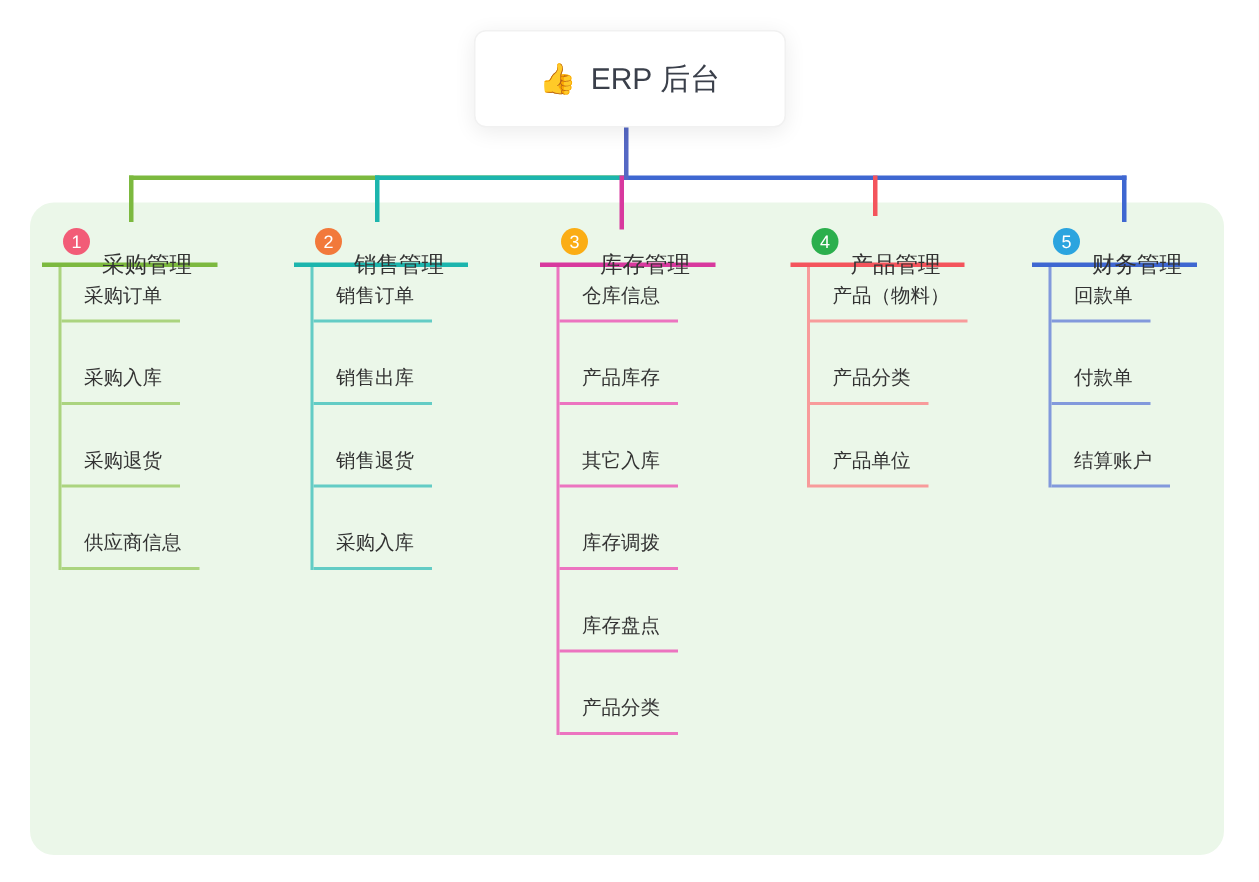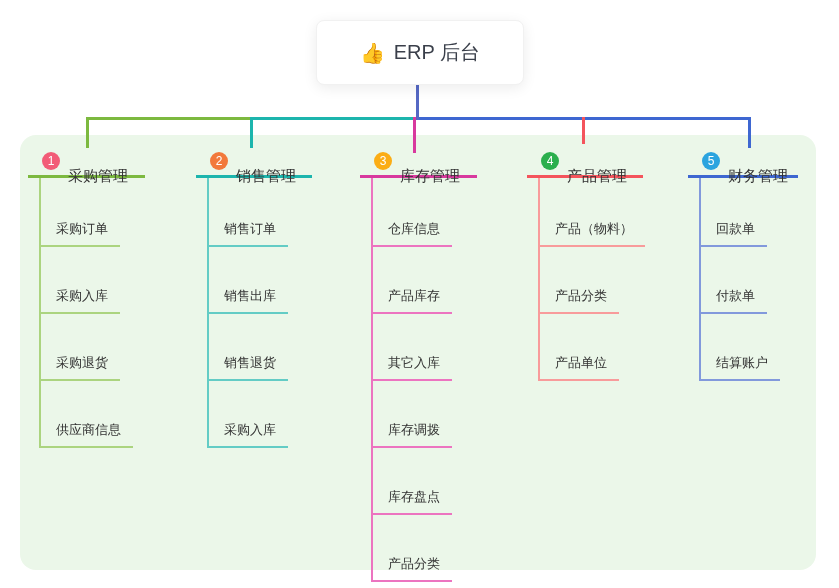--- a/index.html
+++ b/index.html
@@ -25,22 +25,22 @@
     display:flex;align-items:center;gap:8px;height:32px;box-sizing:border-box;
     border-bottom:3px solid var(--c);padding-left:14px;
   }
   .badge{
     width:18px;height:18px;border-radius:50%;flex:none;
     color:#fff;font-size:12px;line-height:1;
     display:flex;align-items:center;justify-content:center;
   }
   .b-title{font-size:15px;font-weight:500;white-space:nowrap;margin-top:32px;}
   .children{margin-left:11px;border-left:2px solid var(--cl);}
-  .child{height:67px;display:flex;align-items:flex-end;}
-  .child:first-child{height:69px;}
+  .child{height:55px;display:flex;align-items:flex-end;}
+  .child:first-child{height:37px;}
   .child .c-label{
     display:inline-block;border-bottom:2px solid var(--cl);
     padding:0 12px 7px 15px;font-size:13px;white-space:nowrap;color:#333;
   }
 </style>
 </head>
 <body>
 
 <div class="canvas">
 

